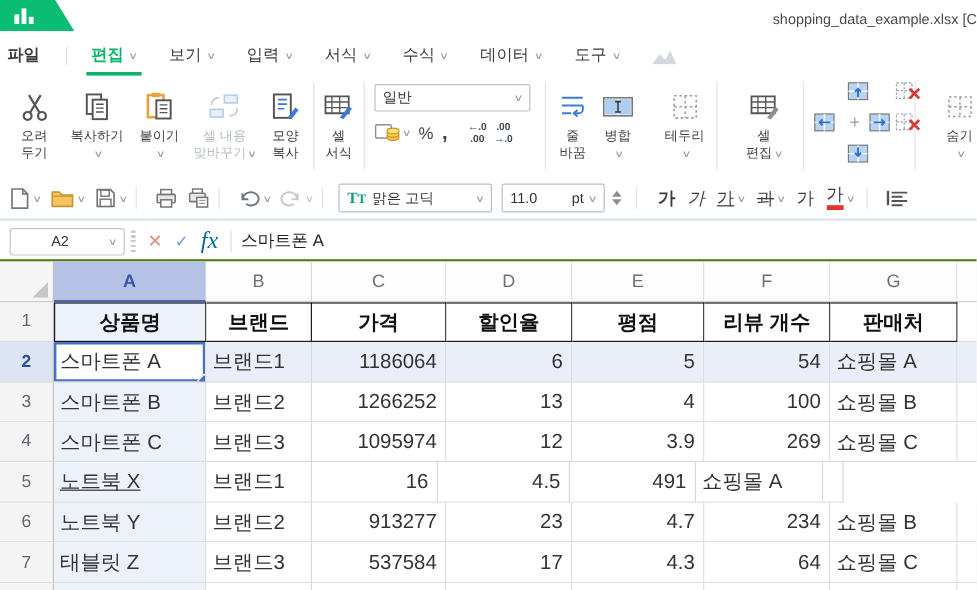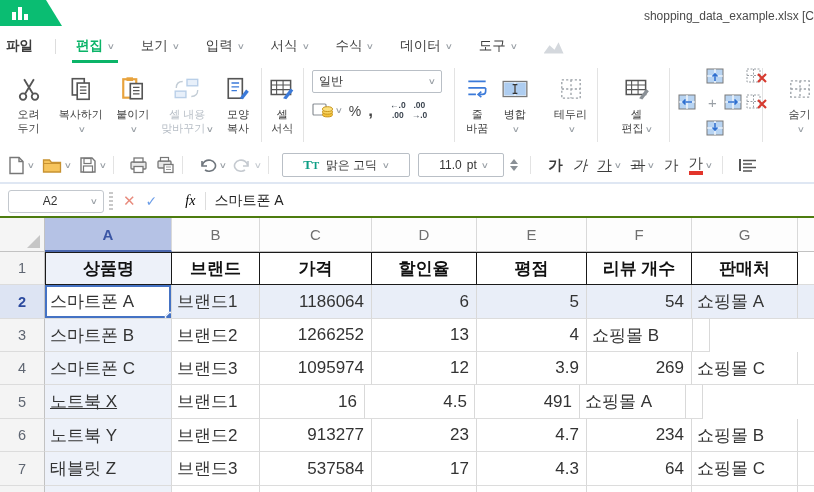--- a/index.html
+++ b/index.html
@@ -46,41 +46,41 @@
   .dec { font-size:8.5px; line-height:9.5px; color:#3c4550; font-weight:bold; text-align:center; }
 
   
   .cluster { position:relative; width:100px; height:78px; margin-top:4px; }
   .cluster > * { position:absolute; }
 
   
   .toolbar-quick { position:absolute; left:0; top:148px; width:814px; height:36px; display:flex; align-items:center; border-bottom:2px solid #dfe7f3; }
   .qbtn { display:flex; align-items:center; gap:3px; margin-left:8px; cursor:default; }
   .qsep { width:1px; height:18px; background:#e3e3e3; margin:0 7px; }
-  .combo { height:24px; border:1px solid #b9bfc6; border-radius:2px; background:#fff; display:flex; align-items:center; font-size:12px; color:#333; padding:0 20px; gap:5px;text-align:center; }
+  .combo { height:24px; border:1px solid #b9bfc6; border-radius:2px; background:#fff; display:flex; align-items:center; font-size:12px; color:#333; padding:0 6px; gap:5px; }
   .font-combo { width:128px; margin-left:6px; }
   .size-combo { width:86px; margin-left:8px; }
   .spin { display:flex; flex-direction:column; justify-content:center; gap:2px; margin-left:6px; }
   .spin i { width:0; height:0; border-left:4px solid transparent; border-right:4px solid transparent; }
   .spin i.up { border-bottom:5px solid #8a9096; } .spin i.dn { border-top:5px solid #8a9096; }
   .stylebtn { font-size:14.5px; color:#3c3c3c; margin-left:10px; display:flex; align-items:center; gap:3px; }
   .st-b { font-weight:bold; } .st-i { font-style:italic; } .st-u { text-decoration:underline; }
   .st-s { text-decoration:line-through; }
   .st-c { border-bottom:4px solid #e2352b; line-height:15px; }
   .tr-icon { color:#0e9e85; font-weight:bold; font-size:13px; font-family:"Liberation Serif",serif; }
 
   
   .formulabar { position:absolute; left:0; top:186px; width:814px; height:32px; display:flex; align-items:center; border-bottom:2px solid #4d7c0f; }
   .namebox { width:96px; height:23px; margin-left:8px; border:1px solid #c3c8ce; border-radius:3px; display:flex; align-items:center; font-size:12px; color:#333; }
   .namebox .ref { flex:1; text-align:center; }
   .namebox .chev { margin-right:6px; }
   .grip { width:4px; height:18px; margin-left:5px; background:repeating-linear-gradient(to bottom,#c9c9c9 0 2px,transparent 2px 4px); }
   .fb-x { color:#e88b7d; font-size:15px; margin-left:10px; }
   .fb-ck { color:#6d9ee8; font-size:14px; margin-left:10px; }
-  .fb-fx { font-family:"Liberation Serif",serif; font-style:italic; font-size:14px; color:#000000; margin-left:28px; }
+  .fb-fx { font-family:"Liberation Serif",serif; font-style:italic; font-size:20px; color:#0369a1; margin-left:10px; }
   .fb-vsep { width:1px; height:18px; background:#ddd; margin:0 8px 0 10px; }
   .fb-val { font-size:14px; color:#222; }
 
   
   .sheet { position:absolute; left:0; top:218px; width:814px; height:274px; overflow:hidden; background:#fff; font-size:17px; }
   .grow { display:flex; }
   .c { flex:0 0 auto; height:100%; border-right:1px solid #d9d9d9; border-bottom:1px solid #dcdcdc; overflow:hidden; white-space:nowrap; display:flex; align-items:center; background:#fff; position:relative; }
   .grow { height:33px; }
   .corner { background:#f5f5f5; border-right:1px solid #c2c2c2; border-bottom:1px solid #c2c2c2; }
   .corner::after { content:""; position:absolute; right:4px; bottom:3px; width:0; height:0; border-left:13px solid transparent; border-bottom:13px solid #c6c6c6; }
@@ -513,20 +513,21 @@
         <div class="c left rowsel" style="width: 106px;">쇼핑몰 A</div>
         <div class="c rowsel" style="width: 17px;"></div>
       </div>
       <div class="grow" style="height: 33px;">
         <div class="c rownum" style="width: 45px;">3</div>
         <div class="c left cA" style="width: 127px;">스마트폰 B</div>
         <div class="c left" style="width: 88px;">브랜드2</div>
         <div class="c right" style="width: 112px;">1266252</div>
         <div class="c right" style="width: 105px;">13</div>
         <div class="c right" style="width: 110px;">4</div>
+        <div class="c right" style="width: 105px;">100</div>
         <div class="c left" style="width: 106px;">쇼핑몰 B</div>
         <div class="c " style="width: 17px;"></div>
       </div>
       <div class="grow" style="height: 33px;">
         <div class="c rownum" style="width: 45px;">4</div>
         <div class="c left cA" style="width: 127px;">스마트폰 C</div>
         <div class="c left" style="width: 88px;">브랜드3</div>
         <div class="c right" style="width: 112px;">1095974</div>
         <div class="c right" style="width: 105px;">12</div>
         <div class="c right" style="width: 110px;">3.9</div>

